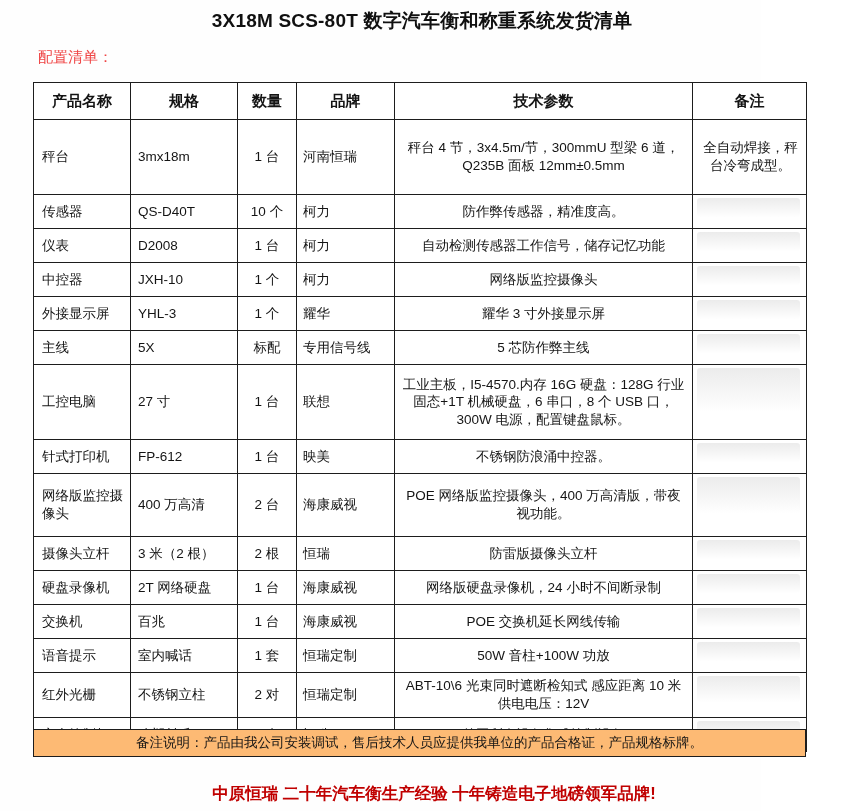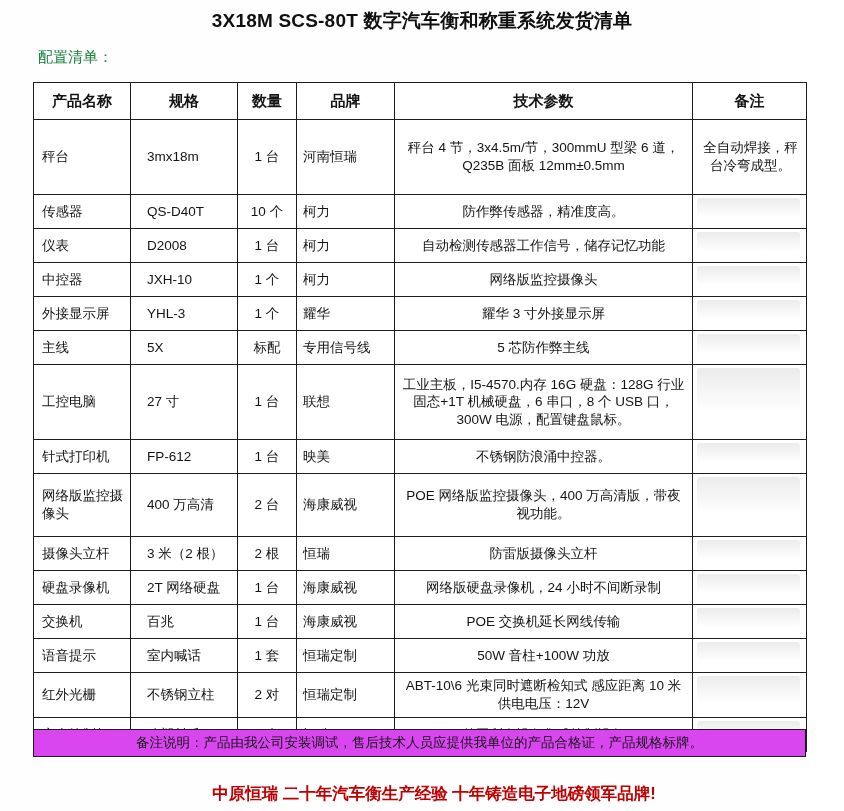--- a/index.html
+++ b/index.html
@@ -37,21 +37,21 @@
     color: #101010;
     white-space: nowrap;
   }
 
   
   .sub-label {
     position: absolute;
     top: 48px;
     left: 38px;
     font-size: 15px;
-    color: #15803d;
+    color: #ef4444;
     font-weight: 500;
     text-align: right;
   }
 
   
   .list-table {
     position: absolute;
     top: 82px;
     left: 33px;
     width: 773px;
@@ -79,21 +79,21 @@
 
   
   col.c-name  { width: 97px;  }
   col.c-spec  { width: 107px; }
   col.c-qty   { width: 59px;  }
   col.c-brand { width: 98px;  }
   col.c-tech  { width: 298px; }
   col.c-note  { width: 114px; }
 
   td.cell-name  { padding-left: 8px; text-align: left; }
-  td.cell-spec  { padding-left: 16px; text-align: left; }
+  td.cell-spec  { padding-left: 7px; text-align: left; }
   td.cell-qty   { text-align: center; }
   td.cell-brand { padding-left: 6px; text-align: left; margin-left: 20px; }
   td.cell-tech  { text-align: center; }
   td.cell-note  { padding-left: 7px; text-align: center; position: relative; }
 
   
   td.cell-note.smudge::after {
     content: "";
     position: absolute;
     left: 4px; right: 6px; top: 3px;
@@ -114,21 +114,21 @@
     position: absolute;
     top: 729px;
     left: 33px;
     width: 773px;
     height: 28px;
     box-sizing: border-box;
     border: 1.4px solid #1d1d1d;
     display: flex;
     align-items: center;
     justify-content: center;
-    background: #d946ef;
+    background: #fdba74;
   }
   .note-box-text {
     font-size: 13.5px;
     color: #141414;
     white-space: nowrap;
   }
 
   
   .slogan {
     position: absolute;

